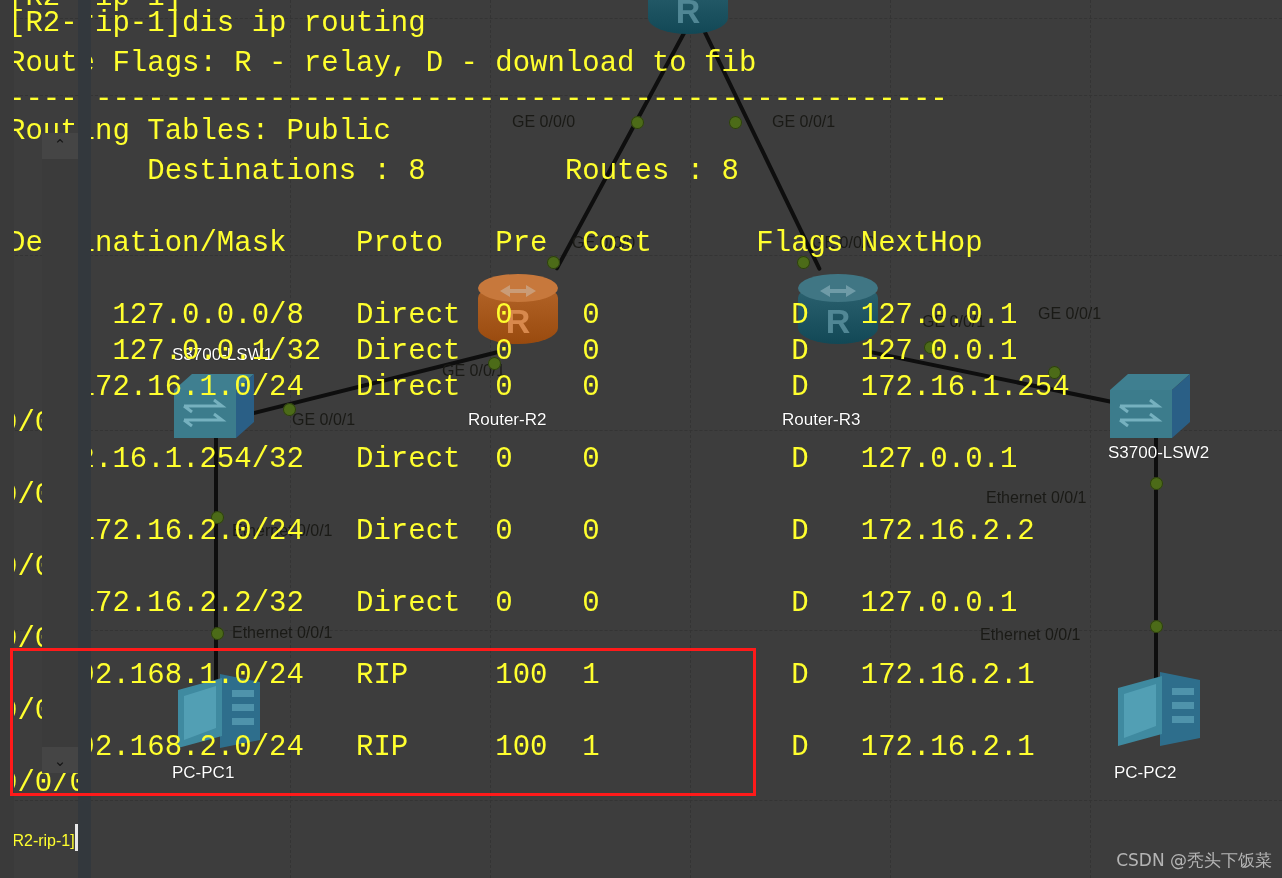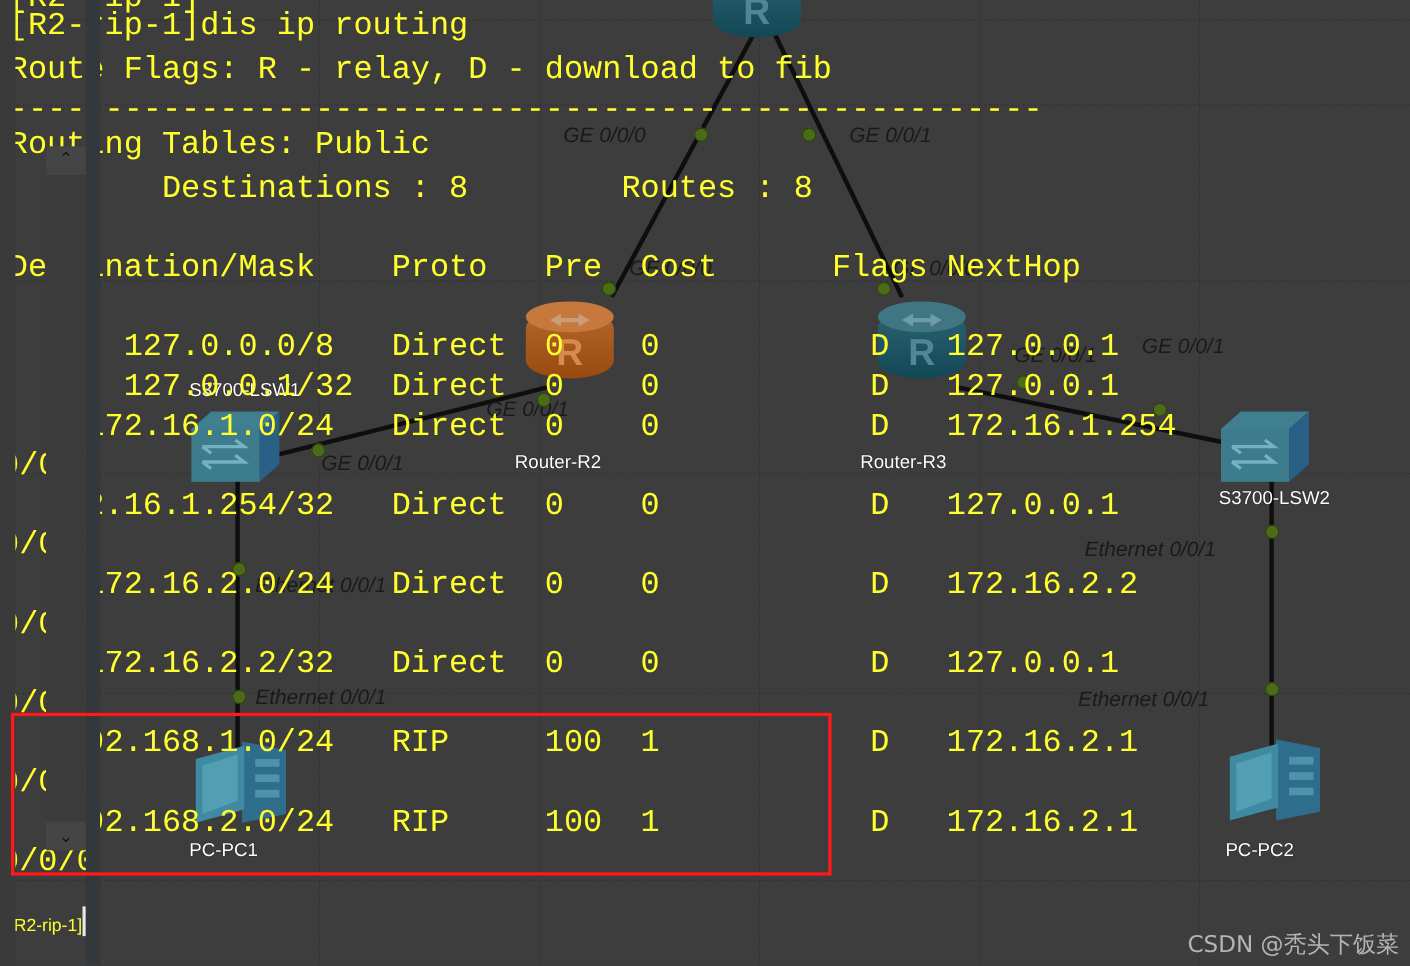--- a/index.html
+++ b/index.html
@@ -25,22 +25,22 @@
   .rtop{position:absolute;left:8px;top:6px;width:80px;height:28px;border-radius:50%;}
   .rlabel{position:absolute;left:0;right:0;top:36px;text-align:center;font-size:34px;font-weight:bold;
           font-family:"Liberation Sans",sans-serif;line-height:1;}
   .rglyph{position:absolute;left:26px;top:12px;width:44px;height:22px;opacity:.55;}
 
   .switch{width:92px;height:72px;}
   .pc{width:96px;height:96px;}
 
   .nodecap{position:absolute;white-space:nowrap;color:#ffffff;font-size:17px;
            font-family:"Liberation Sans",sans-serif;text-shadow:0 0 1px #000;}
-  .iflabel{position:absolute;white-space:nowrap;color:#1a1a16;font-size:19px;
-           font-family:"Liberation Sans",sans-serif;font-style:italic;}
+  .iflabel{position:absolute;white-space:nowrap;color:#1a1a16;font-size:16px;
+           font-family:"Liberation Sans",sans-serif;}
 
   .link{position:absolute;background:#0e0e0e;transform-origin:0 50%;height:4px;border-radius:2px;}
   .dot{position:absolute;width:13px;height:13px;border-radius:50%;background:#4c6b18;
        box-shadow:0 0 0 1px #2c3d10 inset;}
 
   
   .term{position:absolute;left:0;top:0;width:1282px;height:878px;
         font-family:"Liberation Mono","DejaVu Sans Mono",monospace;
         font-size:29px;line-height:40px;color:#ffff2e;white-space:pre;}
   .trow{position:absolute;left:8px;white-space:pre;color:#ffff2e;}
@@ -54,21 +54,21 @@
   .sb-down{bottom:0;}
   .sb-thumb{position:absolute;left:0;top:26px;width:36px;height:588px;background:#3b3b3b;}
   .sb-edge{position:absolute;left:78px;top:0;width:13px;height:878px;background:#33383d;}
   .sb-edge2{position:absolute;left:0px;top:0;width:14px;height:878px;background:#3a3a3a;}
 
   
   .redbox{position:absolute;left:10px;top:648px;width:746px;height:148px;
           border:3px solid #ff1a1a;box-sizing:border-box;}
 
   
-  .wm{position:absolute;right:10px;bottom:6px;color:#c9c9c9;font-size:21px;opacity:.85;
+  .wm{position:absolute;right:10px;bottom:6px;color:#c9c9c9;font-size:17px;opacity:.85;
       font-family:"DejaVu Sans",sans-serif;margin-top:36px;}
 </style>
 </head>
 <body>
 
 <div id="stage">
 
   <div class="grid" id="grid">
       <div class="gl-v" style="left: 90px;"></div>
       <div class="gl-v" style="left: 290px;"></div>

